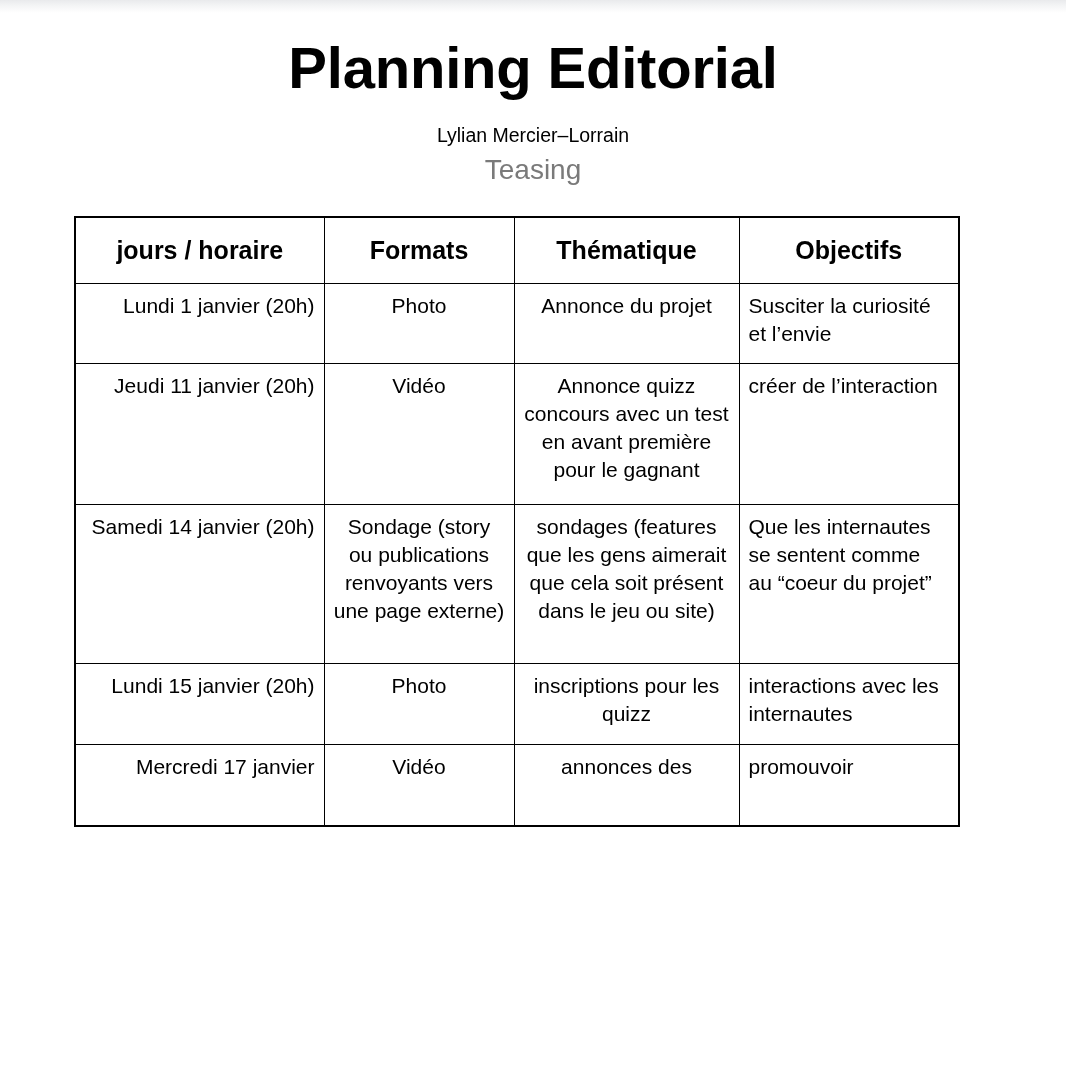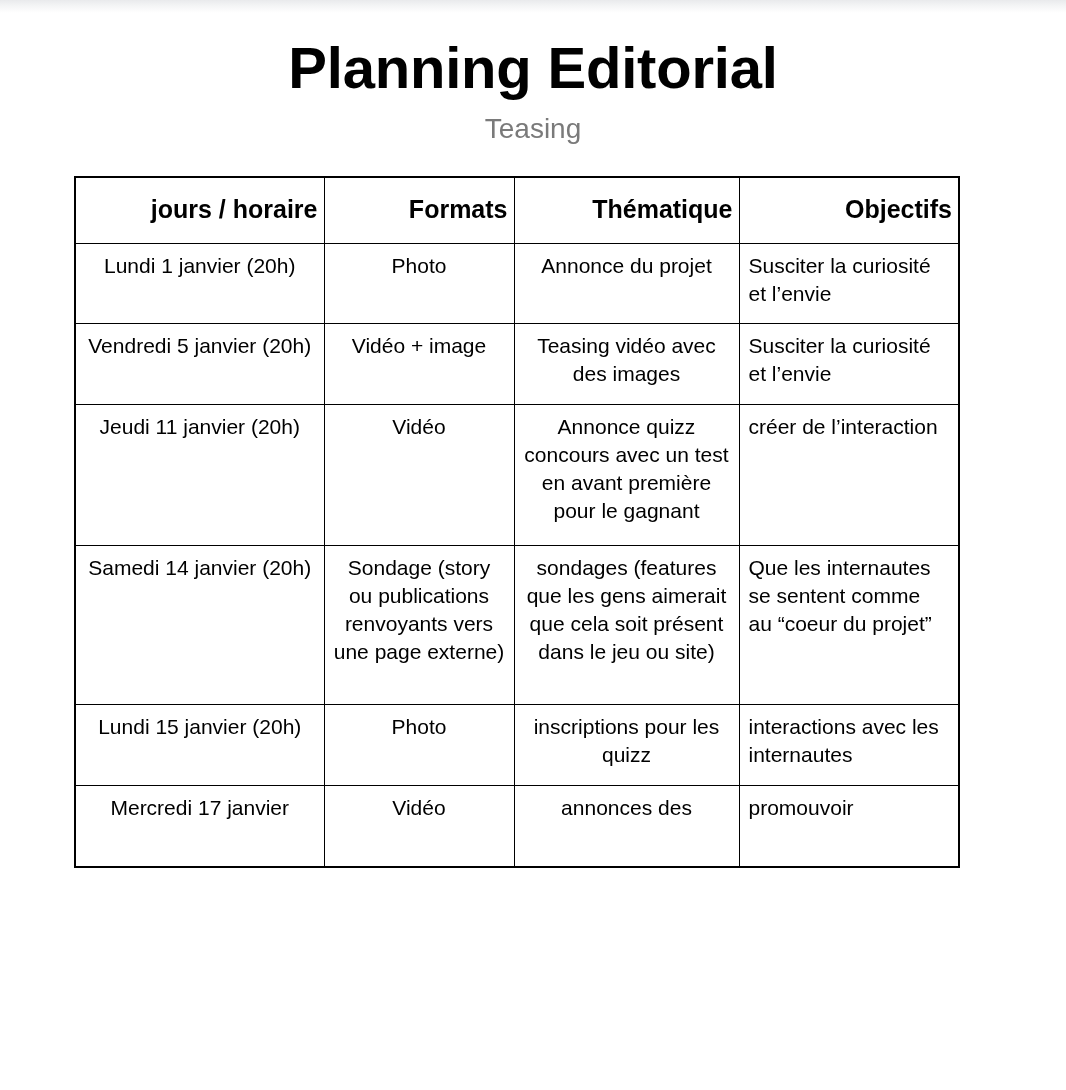--- a/index.html
+++ b/index.html
@@ -81,34 +81,34 @@
     vertical-align: top;
     padding: 8px 9px 10px 9px;
     font-size: 21px;
     line-height: 1.33;
     font-weight: normal;
   }
 
   table.planning thead th {
     font-weight: bold;
     font-size: 25px;
-    text-align: right;
+    text-align: center;
     vertical-align: middle;
     height: 46px;
     padding: 9px 6px 10px 6px;
   }
 
   
   col.c0 { width: 249px; }
   col.c1 { width: 190px; }
   col.c2 { width: 225px; }
   col.c3 { width: 220px; }
 
   
-  td.col-0 { text-align: center; }
+  td.col-0 { text-align: right; }
   td.col-1 { text-align: center; }
   td.col-2 { text-align: center; }
   td.col-3 { text-align: left; }
 
   
   tr.r0 td { height: 61px; }
   tr.r1 td { height: 62px; }
   tr.r2 td { height: 109px; }
   tr.r3 td { height: 87px; }
   tr.r4 td { height: 122px; }
@@ -120,20 +120,21 @@
 </style>
 </head>
 <body>
 
 <div class="page-top-shade"></div>
 
 <div class="doc">
 
   <h1 class="doc-title">Planning Editorial</h1>
 
+  <div class="doc-author">Lylian Mercier–Lorrain</div>
 
   <div class="doc-platform" style="color: rgb(122, 122, 122);">Teasing</div>
 
   <div class="table-wrap">
     <table class="planning">
       <colgroup>
         <col class="c0">
           <col class="c1">
           <col class="c2">
           <col class="c3">
@@ -156,34 +157,20 @@
               <span class="cell-text">Photo</span>
             </td>
           <td class="col-2">
               <span class="cell-text">Annonce du projet</span>
             </td>
           <td class="col-3">
               <span class="cell-text">Susciter la curiosité et l’envie</span>
             </td>
         </tr>
 
-        <tr class="r1">
-          <td class="col-0">
-              <span class="cell-text">Vendredi 5 janvier (20h)</span>
-            </td>
-          <td class="col-1">
-              <span class="cell-text">Vidéo + image</span>
-            </td>
-          <td class="col-2">
-              <span class="cell-text">Teasing vidéo avec des images</span>
-            </td>
-          <td class="col-3">
-              <span class="cell-text">Susciter la curiosité et l’envie</span>
-            </td>
-        </tr>
 
 
 
         <tr class="r4">
           <td class="col-0">
               <span class="cell-text">Jeudi 11 janvier (20h)</span>
             </td>
           <td class="col-1">
               <span class="cell-text">Vidéo</span>
             </td>

